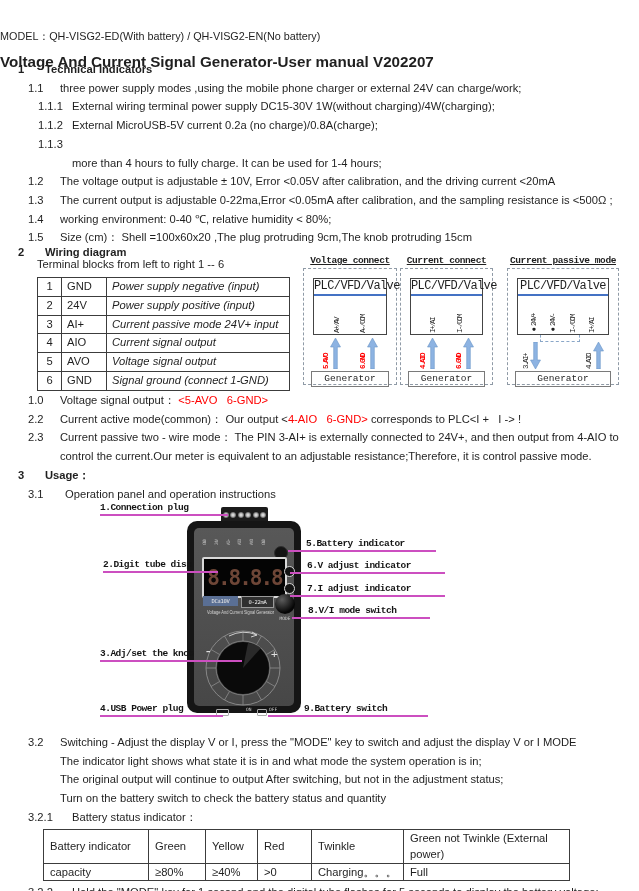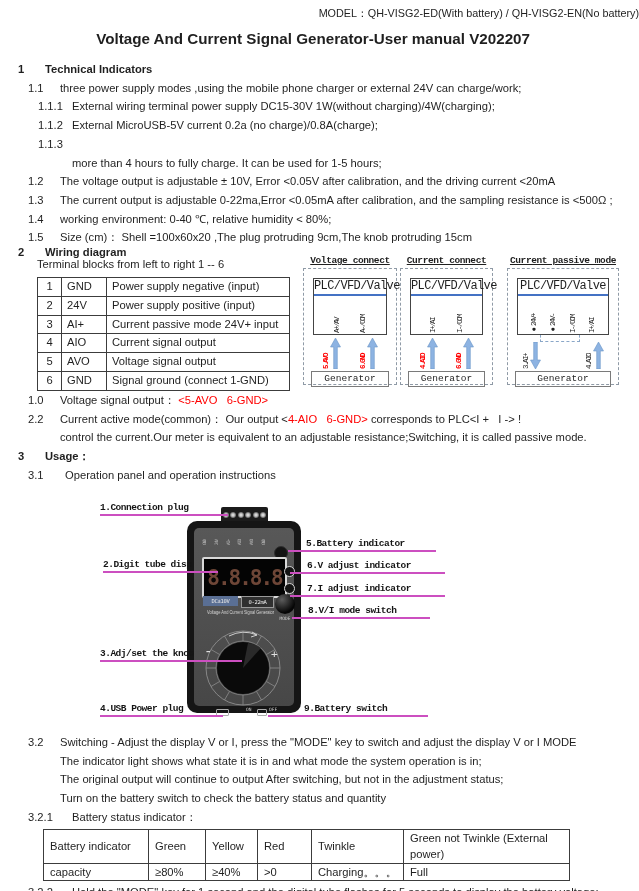--- a/index.html
+++ b/index.html
@@ -1,37 +1,37 @@
 <!DOCTYPE html>
 <html><head>
 <meta charset="utf-8">
 <style>
   html,body{margin:0;padding:0;background:#fff;}
   .page{position:relative;width:639px;height:891px;background:#ffffff;overflow:hidden;
         font-family:"Liberation Sans",sans-serif;font-size:11.2px;color:#1f1f1f;}
   .abs{position:absolute;}
-  .center{text-align:right;}
+  .center{text-align:left;margin-top:23px;}
   .bold{font-weight:bold;}
   .line{display:flex;line-height:18.7px;}
   .num{flex:none;}
   .txt{white-space:pre-wrap;flex:1;}
   .lH{padding-left:18px;font-weight:bold;} .lH .num{width:27px;}
   .lA{padding-left:28px;} .lA .num{width:32px;}
   .lB{padding-left:38px;} .lB .num{width:34px;}
   .lB2{padding-left:28px;} .lB2 .num{width:44px;}
   .cont2{padding-left:72px;}
   .cont60{padding-left:60px;}
   .red{color:#ff0000;}
 
   
   .ttable{border-collapse:collapse;font-size:11.2px;}
   .ttable td{border:1px solid #3c3c3c;padding:0 5px;height:17.8px;line-height:17.8px;}
   .ttable td.c0{width:13px;text-align:center;}
   .ttable td.c1{width:34px;}
-  .ttable td.c2{width:172px;}
+  .ttable td.c2{width:172px;font-style:italic;}
 
   
   .wd{position:absolute;top:0;}
   .wd-title{font-family:"Liberation Mono","DejaVu Sans Mono",monospace;font-size:9.5px;font-weight:bold;
             text-decoration:underline;text-align:center;letter-spacing:-0.4px;height:13px;}
   .wd-dash{border:1.4px dashed #8f9aa6;height:117px;padding-top:9px;box-sizing:border-box;}
   .plc{border:1px solid #444;margin:0 9px;background:#fff;}
   .plc-t{font-family:"Liberation Mono","DejaVu Sans Mono",monospace;font-size:12px;text-align:center;
          letter-spacing:-0.6px;border-bottom:2px solid #4472c4;padding:0 0 1px;white-space:nowrap;}
   .plc-l{display:flex;justify-content:space-evenly;align-items:flex-end;height:37px;padding-bottom:1px;}
@@ -102,21 +102,21 @@
       <span class="txt">External wiring terminal power supply DC15-30V 1W(without charging)/4W(charging);</span>
     </div>
     <div class="line lB">
       <span class="num">1.1.2</span>
       <span class="txt">External MicroUSB-5V current 0.2a (no charge)/0.8A(charge);</span>
     </div>
     <div class="line lB">
       <span class="num">1.1.3</span>
     </div>
     <div class="line cont2">
-      <span class="txt">more than 4 hours to fully charge. It can be used for 1-5 hours;</span>
+      <span class="txt">more than 4 hours to fully charge. It can be used for 1-4 hours;</span>
     </div>
     <div class="line lA">
       <span class="num">1.2</span>
       <span class="txt">The voltage output is adjustable ± 10V, Error &lt;0.05V after calibration, and the driving current &lt;20mA</span>
     </div>
     <div class="line lA">
       <span class="num">1.3</span>
       <span class="txt">The current output is adjustable 0-22ma,Error &lt;0.05mA after calibration, and the sampling resistance is &lt;500Ω ;</span>
     </div>
     <div class="line lA">
@@ -263,22 +263,26 @@
 
   <div class="abs" style="left:0;top:391px;width:630px;">
     <div class="line lA">
       <span class="num">1.0</span>
       <span class="txt"><span>Voltage signal output： </span><span class="red">&lt;5-AVO   6-GND&gt;</span></span>
     </div>
     <div class="line lA">
       <span class="num">2.2</span>
       <span class="txt"><span>Current active mode(common)： Our output &lt;</span><span class="red">4-AIO   6-GND&gt;</span><span> corresponds to PLC&lt;I +   I -&gt; !</span></span>
     </div>
+    <div class="line lA">
+      <span class="num">2.3</span>
+      <span class="txt">Current passive two - wire mode： The PIN 3-AI+ is externally connected to 24V+, and then output from 4-AIO to</span>
+    </div>
     <div class="line cont60">
-      <span class="txt">control the current.Our meter is equivalent to an adjustable resistance;Switching, it is called passive mode.</span>
+      <span class="txt">control the current.Our meter is equivalent to an adjustable resistance;Therefore, it is control passive mode.</span>
     </div>
     <div class="line lH">
       <span class="num">3</span>
       <span class="txt">Usage：</span>
     </div>
     <div class="line lA">
       <span class="num">3.1</span>
       <span class="txt" style="padding-left:5px;">Operation panel and operation instructions</span>
     </div>
   </div>

